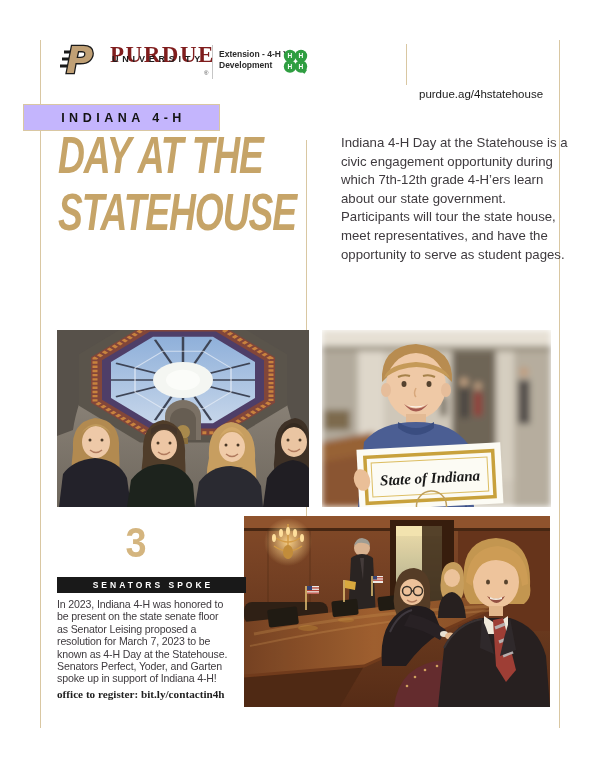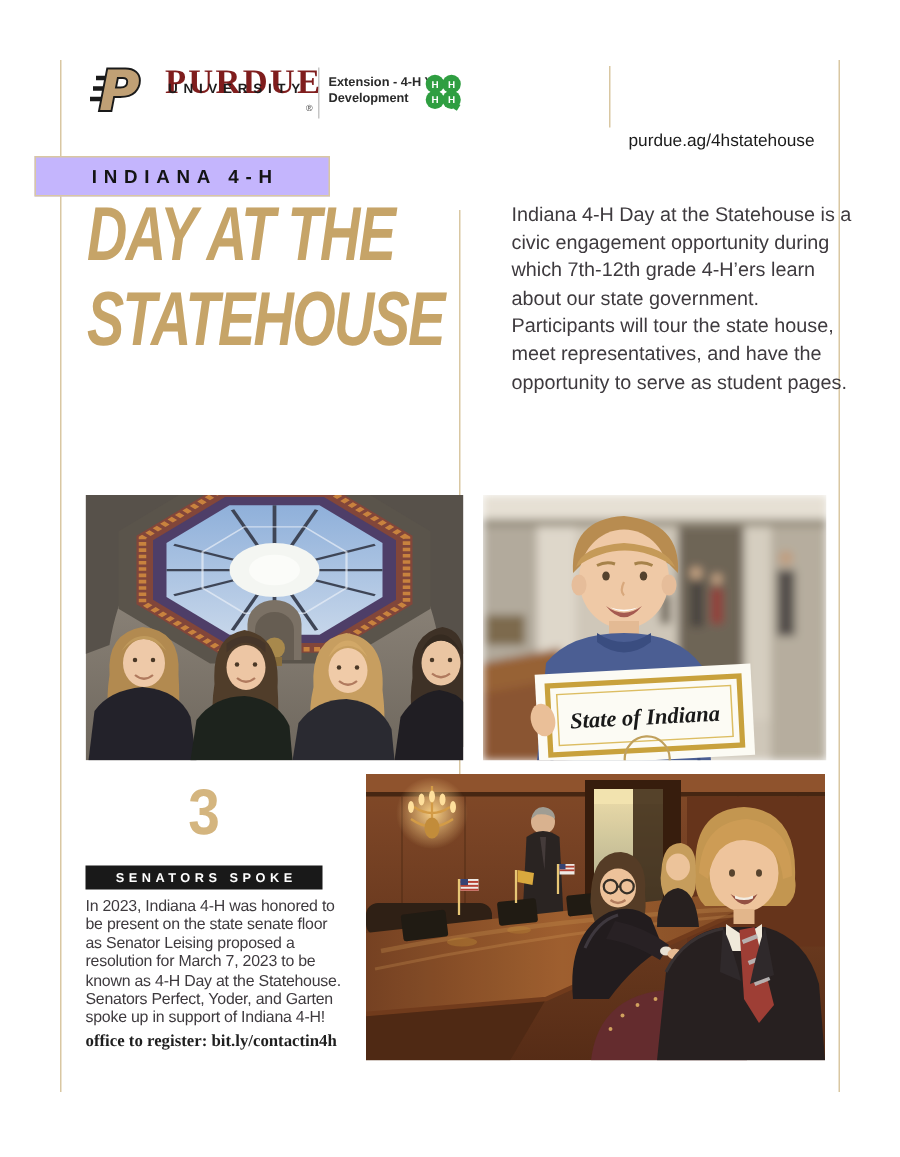--- a/index.html
+++ b/index.html
@@ -46,21 +46,21 @@
   .photo{position:absolute;overflow:hidden;}
   .photo svg{display:block;}
   .photo-dome{left:57px;top:330px;width:252px;height:177px;}
   .photo-cert{left:322px;top:330px;width:229px;height:177px;}
   .photo-senate{left:244px;top:516px;width:306px;height:191px;}
 
   
   .stat-number{position:absolute;left:57px;top:518px;width:158px;text-align:center;
                font-size:43px;font-weight:bold;color:#d4b57f;
                transform:scaleX(0.88);transform-origin:50% 0;}
-  .stat-bar{position:absolute;left:57px;top:577px;width:158px;height:16px;background:#191919;
+  .stat-bar{position:absolute;left:57px;top:577px;width:189px;height:16px;background:#191919;
             display:flex;align-items:center;justify-content:center;}
   .stat-bar span{color:#ffffff;font-size:8.5px;font-weight:bold;letter-spacing:3px;padding-left:3px;}
   .stat-body{position:absolute;left:57px;top:598px;font-size:10.6px;line-height:12.4px;
              letter-spacing:-0.15px;color:#3e3a3e;white-space:pre-line;}
 
   .contact{position:absolute;left:57px;top:686px;font-family:"Liberation Serif",serif;
            font-weight:bold;font-size:11.2px;line-height:16.5px;color:#1f1f1f;}
 </style>
 </head>
 <body>

